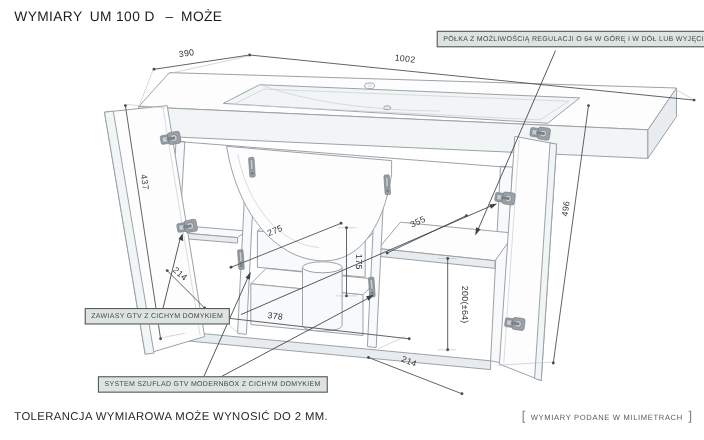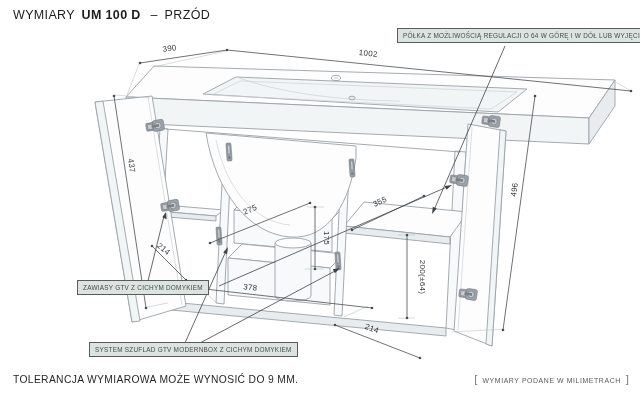--- a/index.html
+++ b/index.html
@@ -1,19 +1,19 @@
 <!DOCTYPE html>
 <html><head>
 <meta charset="utf-8">
 <style>
   html,body{margin:0;padding:0}
   body{width:640px;height:400px;background:#ffffff;overflow:hidden;position:relative;
        font-family:"Liberation Sans",sans-serif;-webkit-font-smoothing:antialiased}
   .title{position:absolute;left:13px;top:8px;font-size:12.5px;letter-spacing:.35px;color:#1b1d1f;white-space:nowrap}
-  .title .model{font-weight:700;margin:0 3px}
+  .title .model{font-weight:400;margin:0 3px}
   .title .sep{margin:0 3px;color:#1b1d1f}
   .callout{position:absolute;background:#dde3e0;border:1px solid #585d58;color:#454a46;
            font-size:6.4px;letter-spacing:.25px;padding:3.5px 5px;white-space:nowrap;line-height:1;z-index:5}
   #callout-shelf{left:397px;top:28px}
   #callout-hinges{left:77px;top:280px}
   #callout-drawers{left:89px;top:342px}
   .tolerance{position:absolute;left:13px;top:374px;font-size:10.3px;letter-spacing:.35px;color:#26282b;white-space:nowrap}
   .units{position:absolute;right:11px;top:375px;display:flex;align-items:center;gap:5px;color:#55595d;white-space:nowrap}
   .units .bracket{font-size:11.5px;font-weight:400;color:#7c8084;line-height:1;transform:translateY(-1px)}
   .units .units-text{font-size:6.9px;letter-spacing:.6px}
@@ -34,21 +34,21 @@
   .hwL{fill:#c6ccd1;stroke:#6d737a;stroke-width:.5}
   .hwD{fill:#798087}
 </style>
 </head>
 <body>
 
 <div class="title">
   <span>WYMIARY</span>
   <span class="model">UM 100 D</span>
   <span class="sep">–</span>
-  <span>PRZÓD</span>
+  <span>MOŻE</span>
 </div>
 
 <svg class="drawing" width="640" height="400" viewBox="0 0 640 400">
   <defs>
     <g id="hingeG">
       <rect x="-9" y="-4" width="9" height="8" rx="1.5" class="hwB"></rect>
       <rect x="-7.5" y="-2.5" width="5" height="5" rx="1" class="hwL"></rect>
       <rect x="-2" y="-5.5" width="11" height="11" rx="2" class="hwB"></rect>
       <circle cx="3" cy="0" r="3.2" class="hwL"></circle>
       <circle cx="3" cy="0" r="1.2" class="hwD"></circle>
@@ -214,19 +214,19 @@
     <polygon class="ahead" points="228,247 227.1,254.3 223.2,252.5"></polygon>
     <line class="lead" x1="200" y1="343" x2="335" y2="271"></line>
     <polygon class="ahead" points="340,268 334.9,273.3 332.8,269.3"></polygon>
   </g>
 </svg>
 
 <div class="callout" id="callout-shelf">PÓŁKA Z MOŻLIWOŚCIĄ REGULACJI O 64 W GÓRĘ I W DÓŁ LUB WYJĘCIA</div>
 <div class="callout" id="callout-hinges">ZAWIASY GTV Z CICHYM DOMYKIEM</div>
 <div class="callout" id="callout-drawers">SYSTEM SZUFLAD GTV MODERNBOX Z CICHYM DOMYKIEM</div>
 
-<div class="tolerance">TOLERANCJA WYMIAROWA MOŻE WYNOSIĆ DO 9 MM.</div>
+<div class="tolerance">TOLERANCJA WYMIAROWA MOŻE WYNOSIĆ DO 2 MM.</div>
 
 <div class="units">
   <span class="bracket">[</span>
   <span class="units-text">WYMIARY PODANE W MILIMETRACH</span>
   <span class="bracket">]</span>
 </div>
 
 </body></html>

